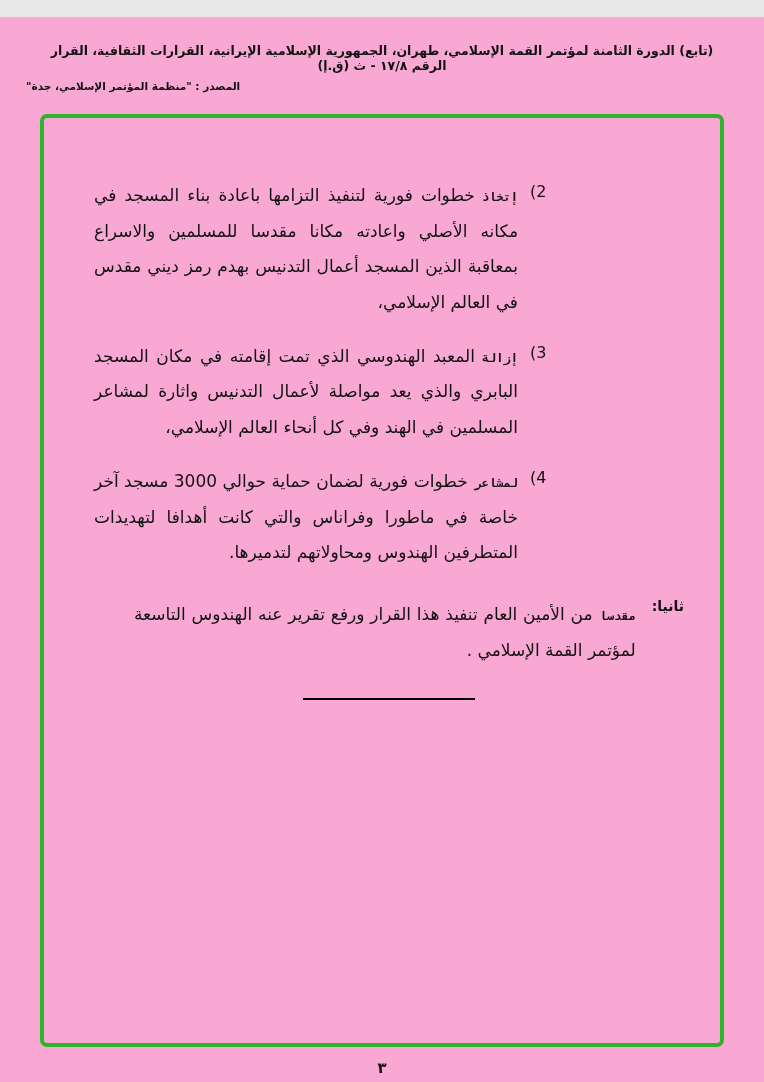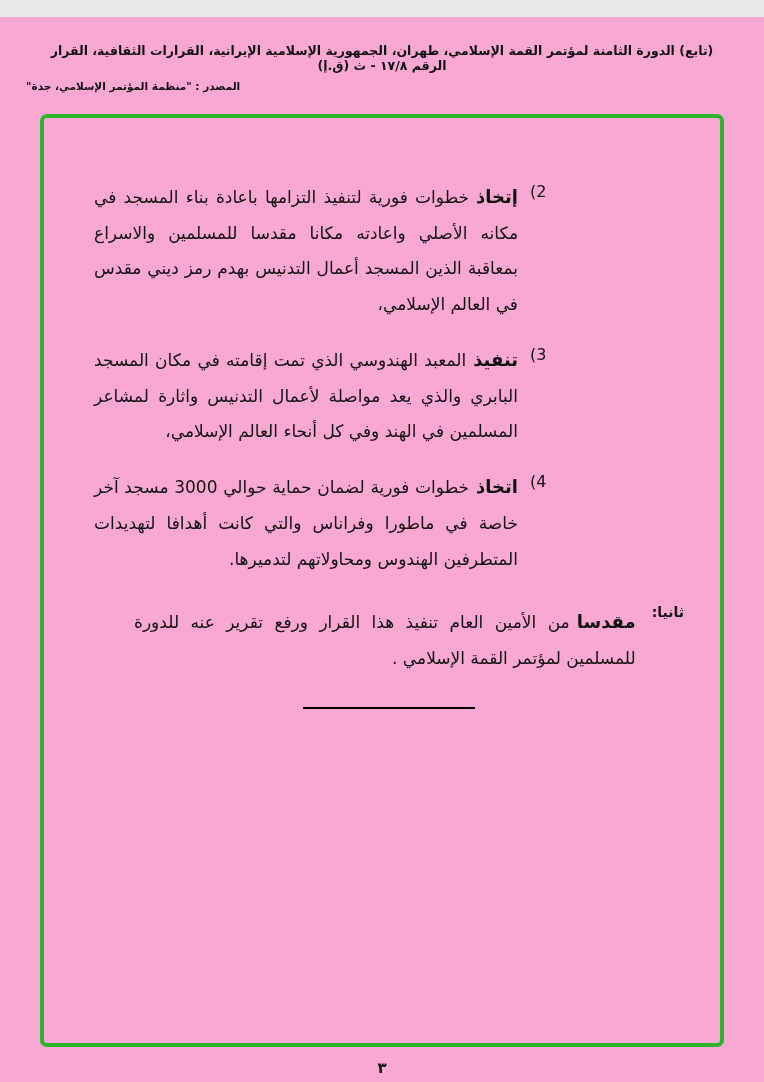--- a/index.html
+++ b/index.html
@@ -58,22 +58,23 @@
   }
   .item-text{
     flex:1;
     font-size:17px;
     line-height:2.1;
     text-align:justify;
     text-justify:inter-word;
   }
   .lead{
     font-weight:bold;
-    font-size:18px;
+    font-size:12px;
     margin-inline-end:7px;
+    font-family:Liberation Mono, monospace;
   }
   .second{
     display:flex;
     gap:16px;
     margin-top:26px;
   }
   .second-label{
     flex:0 0 auto;
     font-weight:bold;
     font-size:14px;
@@ -113,31 +114,31 @@
   <div class="frame">
     <div class="content" dir="rtl">
 
       <div class="item">
         <span class="marker">(2</span>
         <p class="item-text"><b class="lead">إتخاذ</b><span>خطوات  فورية لتنفيذ التزامها باعادة بناء المسجد في مكانه الأصلي واعادته مكانا مقدسا للمسلمين والاسراع بمعاقبة الذين المسجد أعمال التدنيس بهدم رمز ديني مقدس في العالم الإسلامي،</span></p>
       </div>
 
       <div class="item">
         <span class="marker">(3</span>
-        <p class="item-text"><b class="lead">تنفيذ</b><span>المعبد الهندوسي الذي تمت إقامته في مكان المسجد البابري والذي يعد مواصلة لأعمال التدنيس واثارة لمشاعر المسلمين في الهند وفي كل أنحاء العالم الإسلامي،</span></p>
+        <p class="item-text"><b class="lead">إزالة</b><span>المعبد الهندوسي الذي تمت إقامته في مكان المسجد البابري والذي يعد مواصلة لأعمال التدنيس واثارة لمشاعر المسلمين في الهند وفي كل أنحاء العالم الإسلامي،</span></p>
       </div>
 
       <div class="item">
         <span class="marker">(4</span>
-        <p class="item-text"><b class="lead">اتخاذ</b><span>خطوات فورية لضمان حماية حوالي 3000 مسجد آخر خاصة في ماطورا وفراناس والتي كانت أهدافا لتهديدات المتطرفين الهندوس ومحاولاتهم لتدميرها.</span></p>
+        <p class="item-text"><b class="lead">لمشاعر</b><span>خطوات فورية لضمان حماية حوالي 3000 مسجد آخر خاصة في ماطورا وفراناس والتي كانت أهدافا لتهديدات المتطرفين الهندوس ومحاولاتهم لتدميرها.</span></p>
       </div>
 
       <div class="second">
         <span class="second-label">ثانيا:</span>
-        <p class="second-text"><b class="lead">مقدسا</b><span>من الأمين العام تنفيذ هذا القرار  ورفع تقرير عنه للدورة للمسلمين لمؤتمر القمة الإسلامي .</span></p>
+        <p class="second-text"><b class="lead">مقدسا</b><span>من الأمين العام تنفيذ هذا القرار  ورفع تقرير عنه الهندوس التاسعة لمؤتمر القمة الإسلامي .</span></p>
       </div>
 
       <div class="divider"></div>
 
     </div>
   </div>
 
   <div class="page-number">٣</div>
 
 </div>

